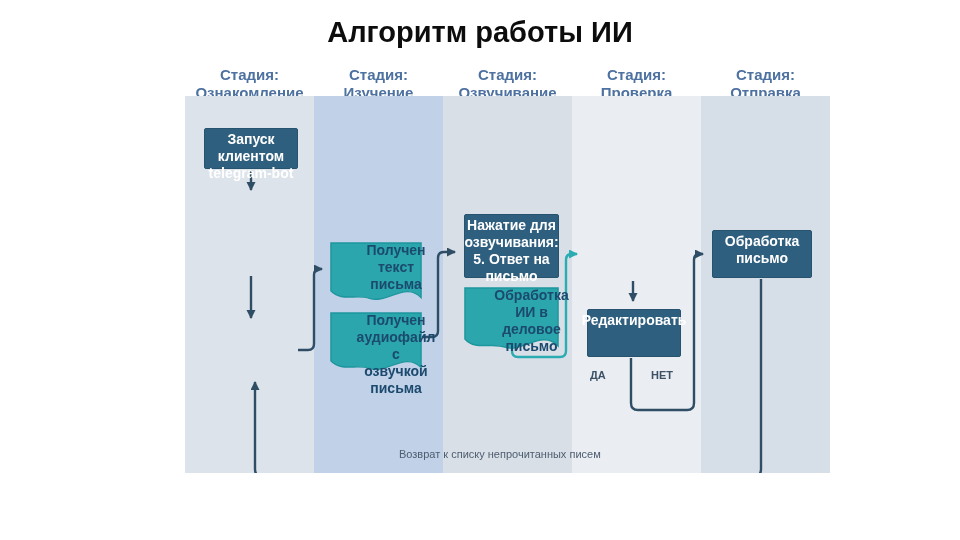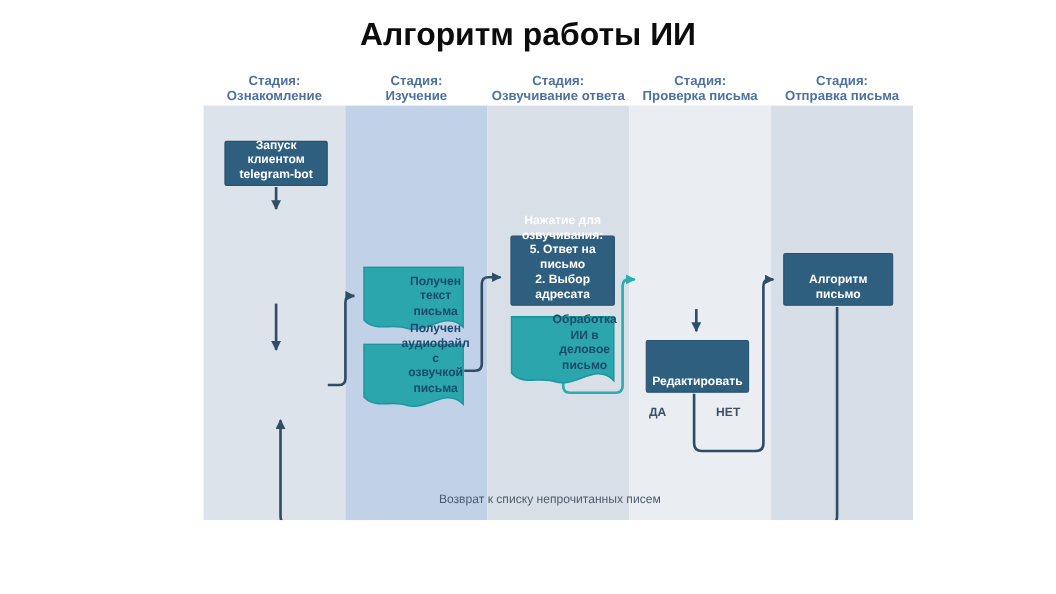--- a/index.html
+++ b/index.html
@@ -1,24 +1,24 @@
 <!DOCTYPE html>
 <html><head>
 <meta charset="utf-8">
 <style>
   html,body{margin:0;padding:0;background:#fff;}
   #canvas{position:relative;width:960px;height:473px;background:#fff;overflow:hidden;
           font-family:"Liberation Sans",sans-serif;text-decoration:underline;}
   .title{position:absolute;left:0;right:0;top:16px;text-align:center;
          font-size:29px;font-weight:bold;color:#0c0c0c;}
   .lane-header{position:absolute;top:66px;width:129px;text-align:center;
-               font-size:12px;font-weight:bold;color:#4d71a0;line-height:1.2;}
+               font-size:15px;font-weight:bold;color:#4d71a0;line-height:1.2;}
   .lane-band{position:absolute;top:96px;width:129px;height:414px;}
-  .node{position:absolute;display:flex;align-items:flex-end;justify-content:center;
-        text-align:center;font-size:11px;font-weight:bold;line-height:1.22;
+  .node{position:absolute;display:flex;align-items:flex-start;justify-content:center;
+        text-align:center;font-size:14px;font-weight:bold;line-height:1.22;
         white-space:pre-line;box-sizing:border-box;}
   .proc{background:#2f5f7f;border:1.5px solid #27536e;border-radius:2px;color:#fff;padding:2px;}
   .doc{color:#1c4a6e;padding-left:40px;}
   .doc svg{position:absolute;left:0;top:0;width:100%;height:100%;}
   .doc .node-text{position:relative;padding:0 4px 14px 4px;}
   .edge-label{position:absolute;font-size:11px;font-weight:600;color:#3c5166;}
   .return-note{position:absolute;left:399px;top:448px;width:230px;
                font-size:11px;font-weight:400;color:#4d5d70;}
   #edges{position:absolute;left:0;top:0;pointer-events:none;}
 </style>
@@ -84,21 +84,21 @@
   <div class="node proc" style="left:464px;top:214px;width:95px;height:64px">
     <span class="node-text">Нажатие для
 озвучивания:
 5. Ответ на письмо
 2. Выбор адресата</span>
   </div>
   <div class="node proc" style="left:587px;top:309px;width:94px;height:48px">
     <span class="node-text">Редактировать</span>
   </div>
   <div class="node proc" style="left:712px;top:230px;width:100px;height:48px">
-    <span class="node-text">Алгоритм письмо</span>
+    <span class="node-text">Обработка письмо</span>
   </div>
 
   <div class="node doc" style="left:330px;top:242px;width:92px;height:62px">
     <svg viewBox="0 0 100 66" preserveAspectRatio="none">
       <path d="M1 1 H99 V59 C82 42 62 66 43 60 C29 55 12 64 1 52 Z" fill="#2aa6ac" stroke="#1e969d" stroke-width="1.5"></path>
     </svg>
     <span class="node-text">Получен текст
 письма</span>
   </div>
   <div class="node doc" style="left:330px;top:312px;width:92px;height:62px">

